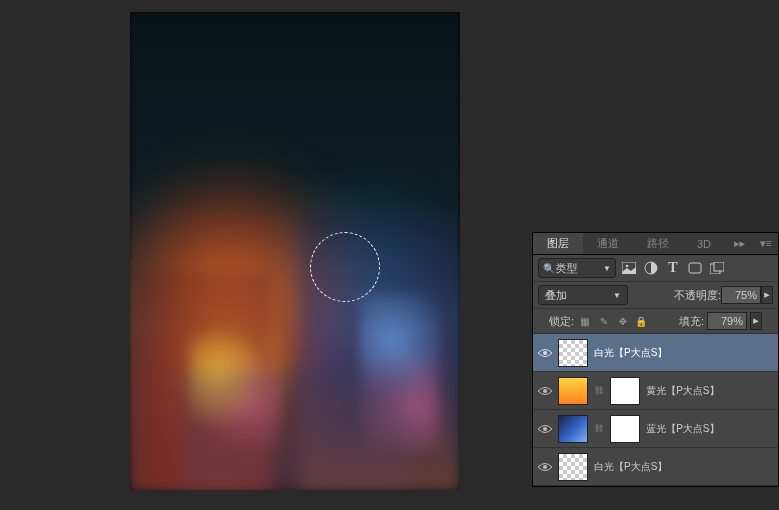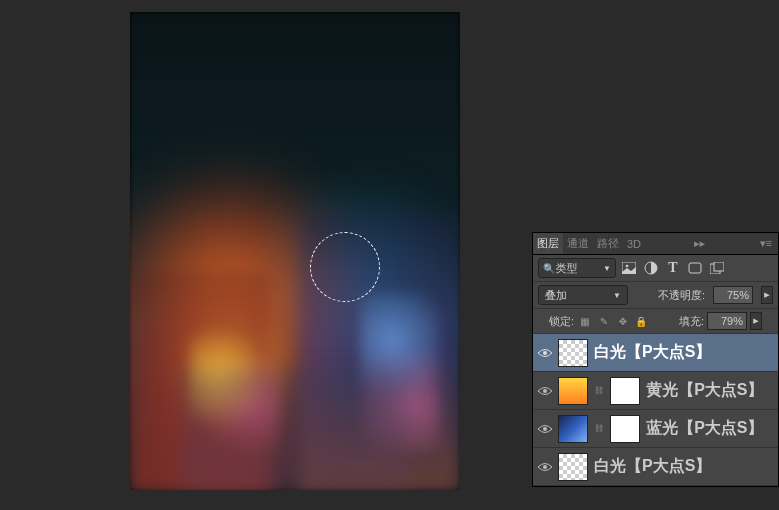--- a/index.html
+++ b/index.html
@@ -17,33 +17,33 @@
 .buildings-r { position: absolute; right: 0; top: 200px; width: 160px; height: 280px; background: linear-gradient(180deg, rgba(30,30,60,0.4), rgba(80,50,120,0.5), rgba(150,80,60,0.6)); filter: blur(8px); }
 .water { position: absolute; left: 50px; bottom: 0; width: 230px; height: 120px; background: linear-gradient(180deg, rgba(40,60,100,0.3), rgba(100,60,80,0.5)); filter: blur(10px); }
 .lights1 { position: absolute; left: 60px; top: 310px; width: 90px; height: 140px; background: radial-gradient(circle at 30% 40%, rgba(255,200,60,0.8), transparent 50%), radial-gradient(circle at 70% 60%, rgba(255,100,150,0.6), transparent 50%); filter: blur(6px); }
 .lights2 { position: absolute; right: 20px; top: 280px; width: 80px; height: 160px; background: radial-gradient(circle at 40% 30%, rgba(120,180,255,0.6), transparent 50%), radial-gradient(circle at 60% 70%, rgba(255,120,180,0.5), transparent 50%); filter: blur(6px); }
 
 .selection { position: absolute; left: 180px; top: 220px; width: 70px; height: 70px; border: 1px dashed #fff; border-radius: 50%; }
 
 
 .panel-wrap { position: absolute; right: 0; top: 232px; width: 247px; background: #454545; border: 1px solid #000; }
 .tabs { display: flex; background: #383838; border-bottom: 1px solid #000; height: 22px; align-items: center; }
-.tab { padding: 0 4px; height: 100%; display: flex; align-items: center; color: #888; cursor: pointer; }
+.tab { padding: 0 14px; height: 100%; display: flex; align-items: center; color: #888; cursor: pointer; }
 .tab.active { background: #454545; color: #e0e0e0; }
 .tab-arrow { margin-left: auto; padding: 0 6px; color: #888; cursor: pointer; }
 
 .toolbar { display: flex; align-items: center; padding: 3px 5px; gap: 4px; border-bottom: 1px solid #333; }
 .filter-dd { background: #3a3a3a; border: 1px solid #222; border-radius: 3px; height: 20px; display: flex; align-items: center; padding: 0 4px; width: 78px; cursor: pointer; }
 .filter-dd .mag { font-size: 10px; }
 .filter-dd .down { margin-left: auto; font-size: 8px; }
 .ic { width: 18px; height: 18px; display: inline-flex; align-items: center; justify-content: center; color: #ccc; cursor: pointer; }
 
 .spacer { flex: 1; }
 
-.row2 { display: flex; align-items: center; padding: 3px 5px; gap: 8px; border-bottom: 1px solid #333; }
+.row2 { display: flex; align-items: center; padding: 3px 5px; gap: 0; border-bottom: 1px solid #333; }
 .blend-dd { background: #3a3a3a; border: 1px solid #222; border-radius: 3px; height: 20px; display: flex; align-items: center; padding: 0 6px; width: 90px; cursor: pointer; }
 .blend-dd .down { margin-left: auto; font-size: 8px; }
 .lbl { color: #ccc; font-size: 11px; }
 .pct { background: #595959; border: 1px solid #222; width: 40px; height: 18px; display: flex; align-items: center; justify-content: flex-end; padding: 0 3px; }
 .pct-arrow { width: 12px; height: 18px; background: #3a3a3a; border: 1px solid #222; display: flex; align-items: center; justify-content: center; font-size: 7px; cursor: pointer; }
 
 .row3 { display: flex; align-items: center; padding: 3px 16px; gap: 3px; border-bottom: 1px solid #333; }
 .lock-ic { width: 16px; height: 16px; display: inline-flex; align-items: center; justify-content: center; font-size: 10px; color: #999; cursor: pointer; }
 
 .layers { }
@@ -51,21 +51,21 @@
 .layer.sel { background: #5a6f8a; color: #fff; }
 .eye { width: 14px; height: 14px; display: flex; align-items: center; justify-content: center; cursor: pointer; }
 .thumb { width: 30px; height: 28px; background: #fff; border: 1px solid #222; position: relative; flex-shrink: 0; }
 .thumb.trans::before { content: ""; position: absolute; inset: 0; background-image: linear-gradient(45deg,#ccc 25%,transparent 25%,transparent 75%,#ccc 75%),linear-gradient(45deg,#ccc 25%,transparent 25%,transparent 75%,#ccc 75%); background-size: 8px 8px; background-position: 0 0, 4px 4px; }
 .thumb.grad-yellow::after { content:""; position:absolute; inset:0; background: linear-gradient(180deg,#ffd540,#ff8020); }
 .thumb.grad-blue::after { content:""; position:absolute; inset:0; background: linear-gradient(135deg,#1a2550,#3060c0,#80b0f0); }
 .thumb.adjust { display:flex; align-items:flex-end; justify-content:center; }
 .thumb.adjust .mini { width:10px; height:6px; background:#888; margin-bottom:1px; }
 .mask { width: 30px; height: 28px; background: #fff; border: 1px solid #222; flex-shrink: 0; }
 .chain { font-size: 8px; color: #999; }
-.ln { font-size: 16px; font-weight: bold; }
+.ln { font-size: 10px; }
 .layer.sel .ln { color: #fff; }
 </style>
 </head>
 <body>
 
 <div class="canvas-wrap">
   <div class="canvas-img">
     <div class="sky"></div>
     <div class="glow-blue"></div>
     <div class="glow-orange"></div>

